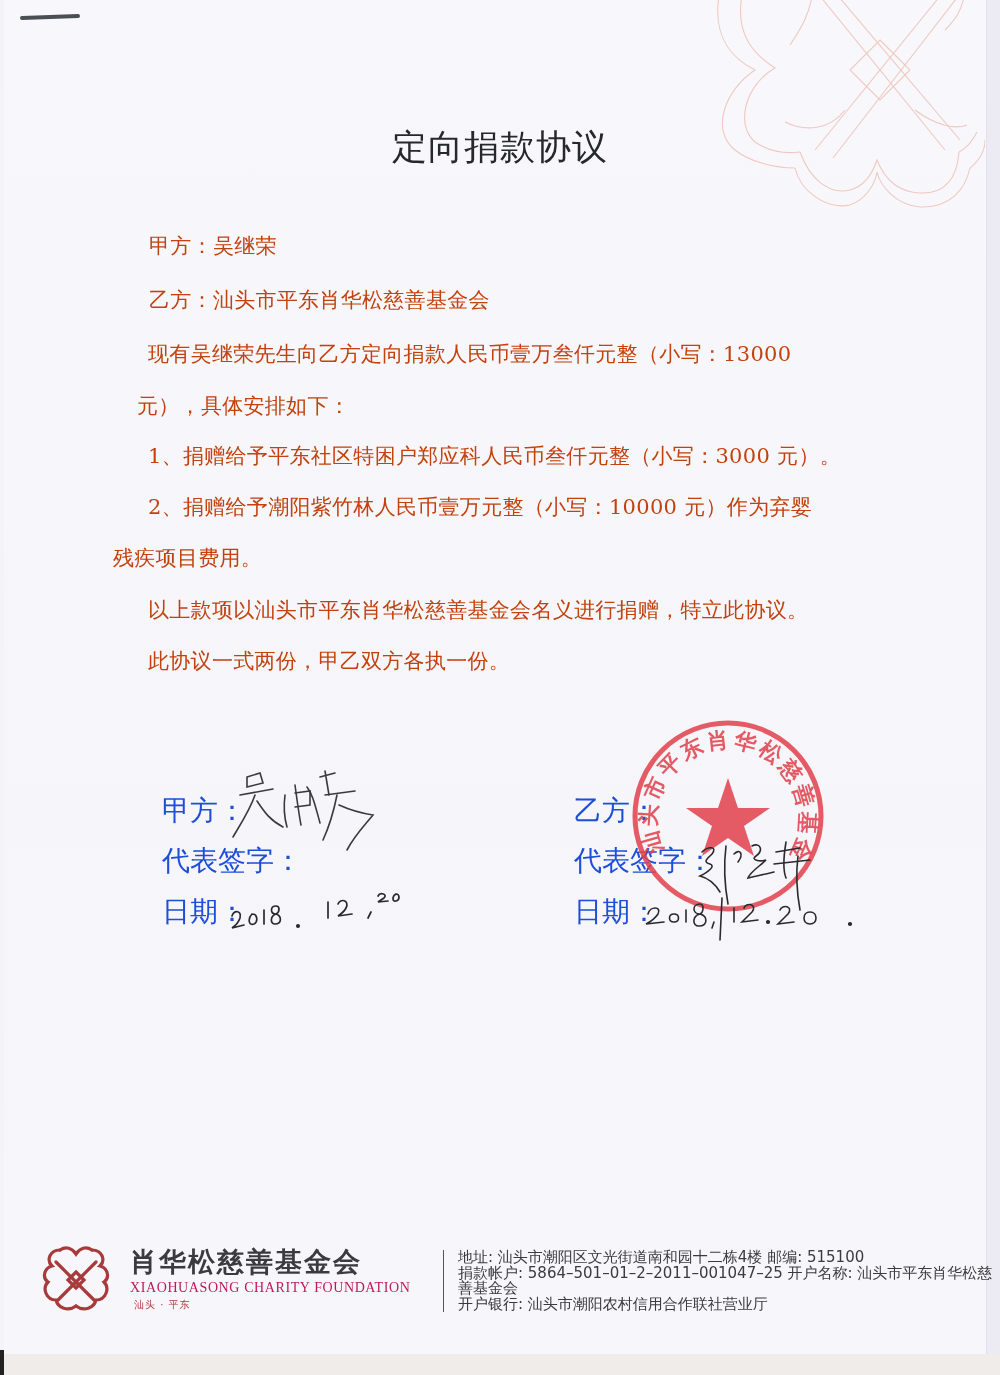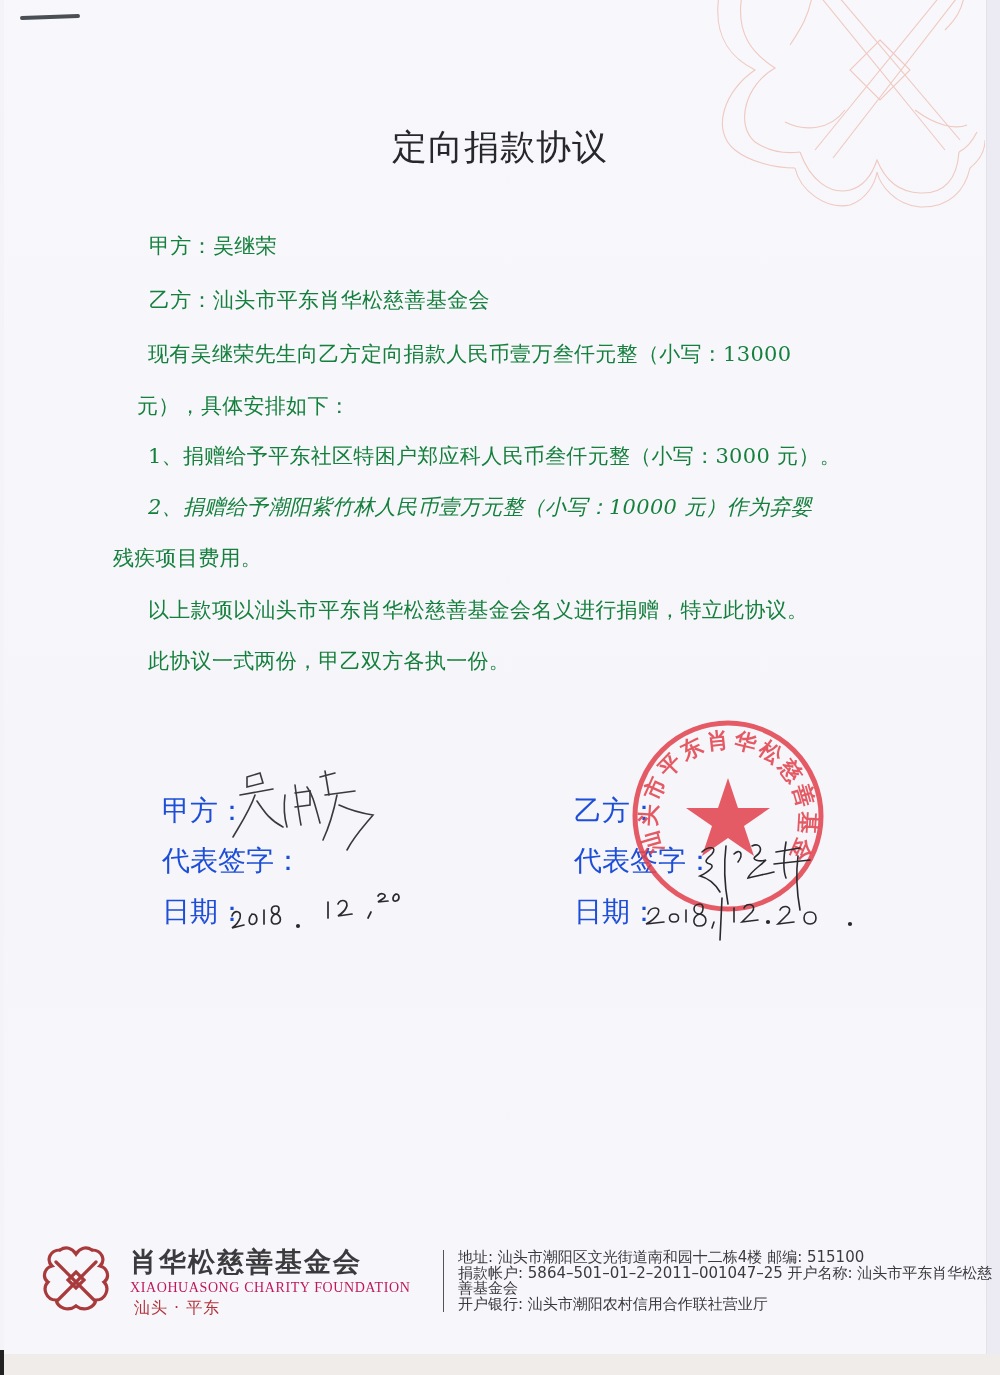--- a/index.html
+++ b/index.html
@@ -31,40 +31,40 @@
     }
     .watermark { position: absolute; left: 715px; top: 0; width: 270px; height: 222px; }
 
     .title {
       position: absolute; left: 0; width: 1000px; top: 124px;
       text-align: center; font-family: "DejaVu Sans", sans-serif;
       font-size: 35px; letter-spacing: 1px; color: #26282c;
     }
     .line {
       position: absolute; font-size: 21px; line-height: 24px; white-space: nowrap;
-      letter-spacing: 0.3px; color: #15803d;
+      letter-spacing: 0.3px; color: #c2410c;
     }
     .sig-label { position: absolute; font-family: Liberation Serif, serif; font-size: 28px; color: #1d4ed8; }
 
     .handwriting { position: absolute; }
 
     .seal { position: absolute; left: 628px; top: 716px; width: 200px; height: 200px; }
 
     .footer-logo { position: absolute; left: 40px; top: 1244px; width: 72px; height: 70px; }
     .footer-cn {
       position: absolute; left: 130px; top: 1244px; font-family: "DejaVu Serif", serif;
       font-size: 27px; font-weight: bold; color: #3b3b3e; letter-spacing: 2px;
     }
     .footer-en {
       position: absolute; left: 130px; top: 1280px; font-family: "Liberation Serif", serif;
       font-size: 14px; color: #be185d; letter-spacing: 0.6px;
     }
     .footer-city {
       position: absolute; left: 134px; top: 1298px; font-family: "DejaVu Sans", sans-serif;
-      font-size: 16px; color: #b0333a; letter-spacing: 1px;
+      font-size: 10px; color: #b0333a; letter-spacing: 1px;
     }
     .footer-divider { position: absolute; left: 443px; top: 1250px; width: 1px; height: 62px; background: #555; }
     .footer-info {
       position: absolute; left: 458px; top: 1250px; font-family: "DejaVu Sans", sans-serif;
       font-size: 15px; line-height: 15.5px; color: #3b3b3e;
     }
   </style>
 </head>
 <body>
 
@@ -94,21 +94,21 @@
   </g>
 </svg>
 
 <div class="title">定向捐款协议</div>
 
 <div class="line" style="left:149px; top:234px;">甲方：吴继荣</div>
 <div class="line" style="left:149px; top:288px;">乙方：汕头市平东肖华松慈善基金会</div>
 <div class="line" style="left:148px; top:342px;">现有吴继荣先生向乙方定向捐款人民币壹万叁仟元整（小写：13000</div>
 <div class="line" style="left:113px; top:394px;margin-left:24px;">元），具体安排如下：</div>
 <div class="line" style="left:148px; top:444px;">1、捐赠给予平东社区特困户郑应科人民币叁仟元整（小写：3000 元）。</div>
-<div class="line" style="left:148px; top:495px;font-style:italic;">2、捐赠给予潮阳紫竹林人民币壹万元整（小写：10000 元）作为弃婴</div>
+<div class="line" style="left:148px; top:495px;">2、捐赠给予潮阳紫竹林人民币壹万元整（小写：10000 元）作为弃婴</div>
 <div class="line" style="left:113px; top:546px;">残疾项目费用。</div>
 <div class="line" style="left:148px; top:598px;">以上款项以汕头市平东肖华松慈善基金会名义进行捐赠，特立此协议。</div>
 <div class="line" style="left:148px; top:649px;">此协议一式两份，甲乙双方各执一份。</div>
 
 <div class="sig-label" style="left:162px; top:792px;">甲方：</div>
 <div class="sig-label" style="left:162px; top:842px;">代表签字：</div>
 <div class="sig-label" style="left:162px; top:893px;">日期：</div>
 
 <svg class="handwriting" style="left:225px; top:765px;" width="160" height="90" viewBox="0 0 160 90">
   <g fill="none" stroke="#3a3a3e" stroke-width="1.6" stroke-linecap="round">

